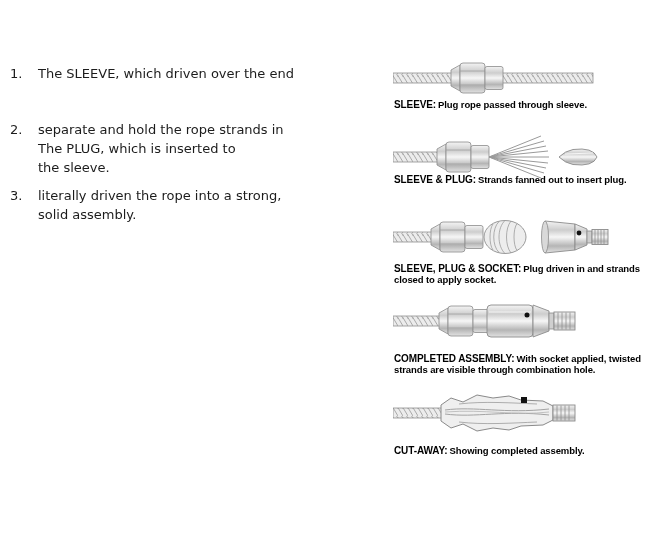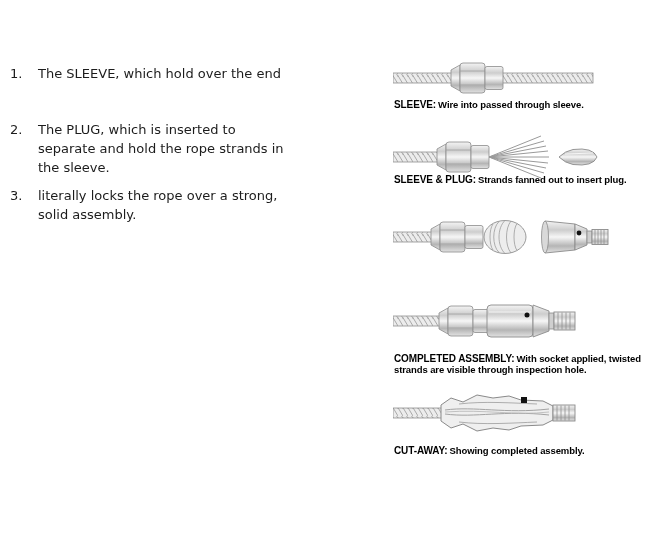--- a/index.html
+++ b/index.html
@@ -52,47 +52,47 @@
         <line x1="9" y1="8" x2="34" y2="8" stroke="#9c9c9c" stroke-width="0.7"></line>
         <line x1="9" y1="22" x2="34" y2="22" stroke="#9c9c9c" stroke-width="0.7"></line>
         <rect x="34" y="3.5" width="18" height="23" rx="2" fill="url(#metalG)" stroke="#8a8a8a" stroke-width="0.8"></rect>
       </g>
     </defs>
   </svg>
 
   <div class="item" style="top:64px">
     <span class="num">1.</span>
     <div class="itext">
-      <div class="iline"><span>The </span><b>SLEEVE</b><span>, which hold over the end</span></div>
+      <div class="iline"><span>The </span><b>SLEEVE</b><span>, which driven over the end</span></div>
     </div>
   </div>
 
   <div class="item" style="top:120px">
     <span class="num">2.</span>
     <div class="itext">
+      <div class="iline">separate and hold the rope strands in</div>
       <div class="iline"><span>The </span><b>PLUG</b><span>, which is inserted to</span></div>
-      <div class="iline">separate and hold the rope strands in</div>
       <div class="iline">the sleeve.</div>
     </div>
   </div>
 
   <div class="item" style="top:186px">
     <span class="num">3.</span>
     <div class="itext">
-      <div class="iline">literally locks the rope over a strong,</div>
+      <div class="iline">literally driven the rope into a strong,</div>
       <div class="iline">solid assembly.</div>
     </div>
   </div>
 
   <svg class="fig" style="top:54px" width="210" height="48" viewBox="0 0 210 48">
     <rect x="0" y="19" width="200" height="10" fill="url(#ropeP)" stroke="#8f8f8f" stroke-width="0.8"></rect>
     <use href="#sleeveShape" x="58" y="9"></use>
   </svg>
   <div class="cap" style="top:100px">
-    <span class="cap-label">SLEEVE:</span><span class="cap-text">Wire into passed through sleeve.</span>
+    <span class="cap-label">SLEEVE:</span><span class="cap-text">Plug rope passed through sleeve.</span>
   </div>
 
   <svg class="fig" style="top:132px" width="210" height="50" viewBox="0 0 210 50">
     <rect x="0" y="20" width="50" height="10" fill="url(#ropeP)" stroke="#8f8f8f" stroke-width="0.8"></rect>
     <use href="#sleeveShape" x="44" y="10"></use>
     <g stroke="#9a9a9a" stroke-width="1">
       <line x1="96" y1="25" x2="148" y2="4"></line>
       <line x1="96" y1="25" x2="151" y2="9"></line>
       <line x1="96" y1="25" x2="153" y2="14"></line>
       <line x1="96" y1="25" x2="155" y2="19"></line>
@@ -130,20 +130,24 @@
       <rect x="199" y="16.5" width="16" height="15" fill="url(#metalG)" stroke="#8a8a8a" stroke-width="0.9"></rect>
       <g stroke="#8f8f8f" stroke-width="0.8">
         <line x1="202" y1="17" x2="202" y2="31"></line>
         <line x1="205" y1="17" x2="205" y2="31"></line>
         <line x1="208" y1="17" x2="208" y2="31"></line>
         <line x1="211" y1="17" x2="211" y2="31"></line>
       </g>
       <circle cx="186" cy="20" r="2.4" fill="#111"></circle>
     </g>
   </svg>
+  <div class="cap" style="top:264px">
+    <span class="cap-label">SLEEVE, PLUG &amp; SOCKET:</span><span class="cap-text">Plug driven in and strands</span>
+    <span class="cap-text cap-line2">closed to apply socket.</span>
+  </div>
 
   <svg class="fig" style="top:296px" width="215" height="52" viewBox="0 0 215 52">
     <rect x="0" y="20" width="52" height="10" fill="url(#ropeP)" stroke="#8f8f8f" stroke-width="0.8"></rect>
     <use href="#sleeveShape" x="46" y="10"></use>
     <g>
       <rect x="94" y="9" width="46" height="32" rx="4" fill="url(#metalG)" stroke="#8a8a8a" stroke-width="0.9"></rect>
       <line x1="96" y1="16" x2="138" y2="16" stroke="#f4f4f4" stroke-width="1.2"></line>
       <polygon points="140,9 156,15 156,35 140,41" fill="url(#metalG)" stroke="#8a8a8a" stroke-width="0.9"></polygon>
       <rect x="156" y="17" width="5" height="16" fill="#cfcfcf" stroke="#8a8a8a" stroke-width="0.8"></rect>
       <rect x="161" y="16" width="21" height="18" fill="url(#metalG)" stroke="#8a8a8a" stroke-width="0.9"></rect>
@@ -151,21 +155,21 @@
         <line x1="165" y1="16.5" x2="165" y2="33.5"></line>
         <line x1="169" y1="16.5" x2="169" y2="33.5"></line>
         <line x1="173" y1="16.5" x2="173" y2="33.5"></line>
         <line x1="177" y1="16.5" x2="177" y2="33.5"></line>
       </g>
       <circle cx="134" cy="19" r="2.5" fill="#111"></circle>
     </g>
   </svg>
   <div class="cap" style="top:354px">
     <span class="cap-label">COMPLETED ASSEMBLY:</span><span class="cap-text">With socket applied, twisted</span>
-    <span class="cap-text cap-line2">strands are visible through inspection hole.</span>
+    <span class="cap-text cap-line2">strands are visible through combination hole.</span>
   </div>
 
   <svg class="fig" style="top:386px" width="215" height="56" viewBox="0 0 215 56">
     <rect x="0" y="22" width="50" height="10" fill="url(#ropeP)" stroke="#8f8f8f" stroke-width="0.8"></rect>
     <g>
       <path d="M48,19 L58,12 L70,16 L84,9 L100,12 L116,10 L128,14 L150,15 L160,20 L160,34 L150,39 L128,40 L116,44 L100,42 L84,45 L70,38 L58,42 L48,35 Z" fill="#efefef" stroke="#8a8a8a" stroke-width="1"></path>
       <path d="M52,24 C82,20 112,28 156,23" fill="none" stroke="#a3a3a3" stroke-width="1"></path>
       <path d="M52,28 C82,32 112,24 156,29" fill="none" stroke="#a3a3a3" stroke-width="1"></path>
       <path d="M52,26 C92,23 122,30 156,26" fill="none" stroke="#b5b5b5" stroke-width="0.8"></path>
       <path d="M66,18 C90,15 120,17 144,18" fill="none" stroke="#9c9c9c" stroke-width="0.8"></path>

